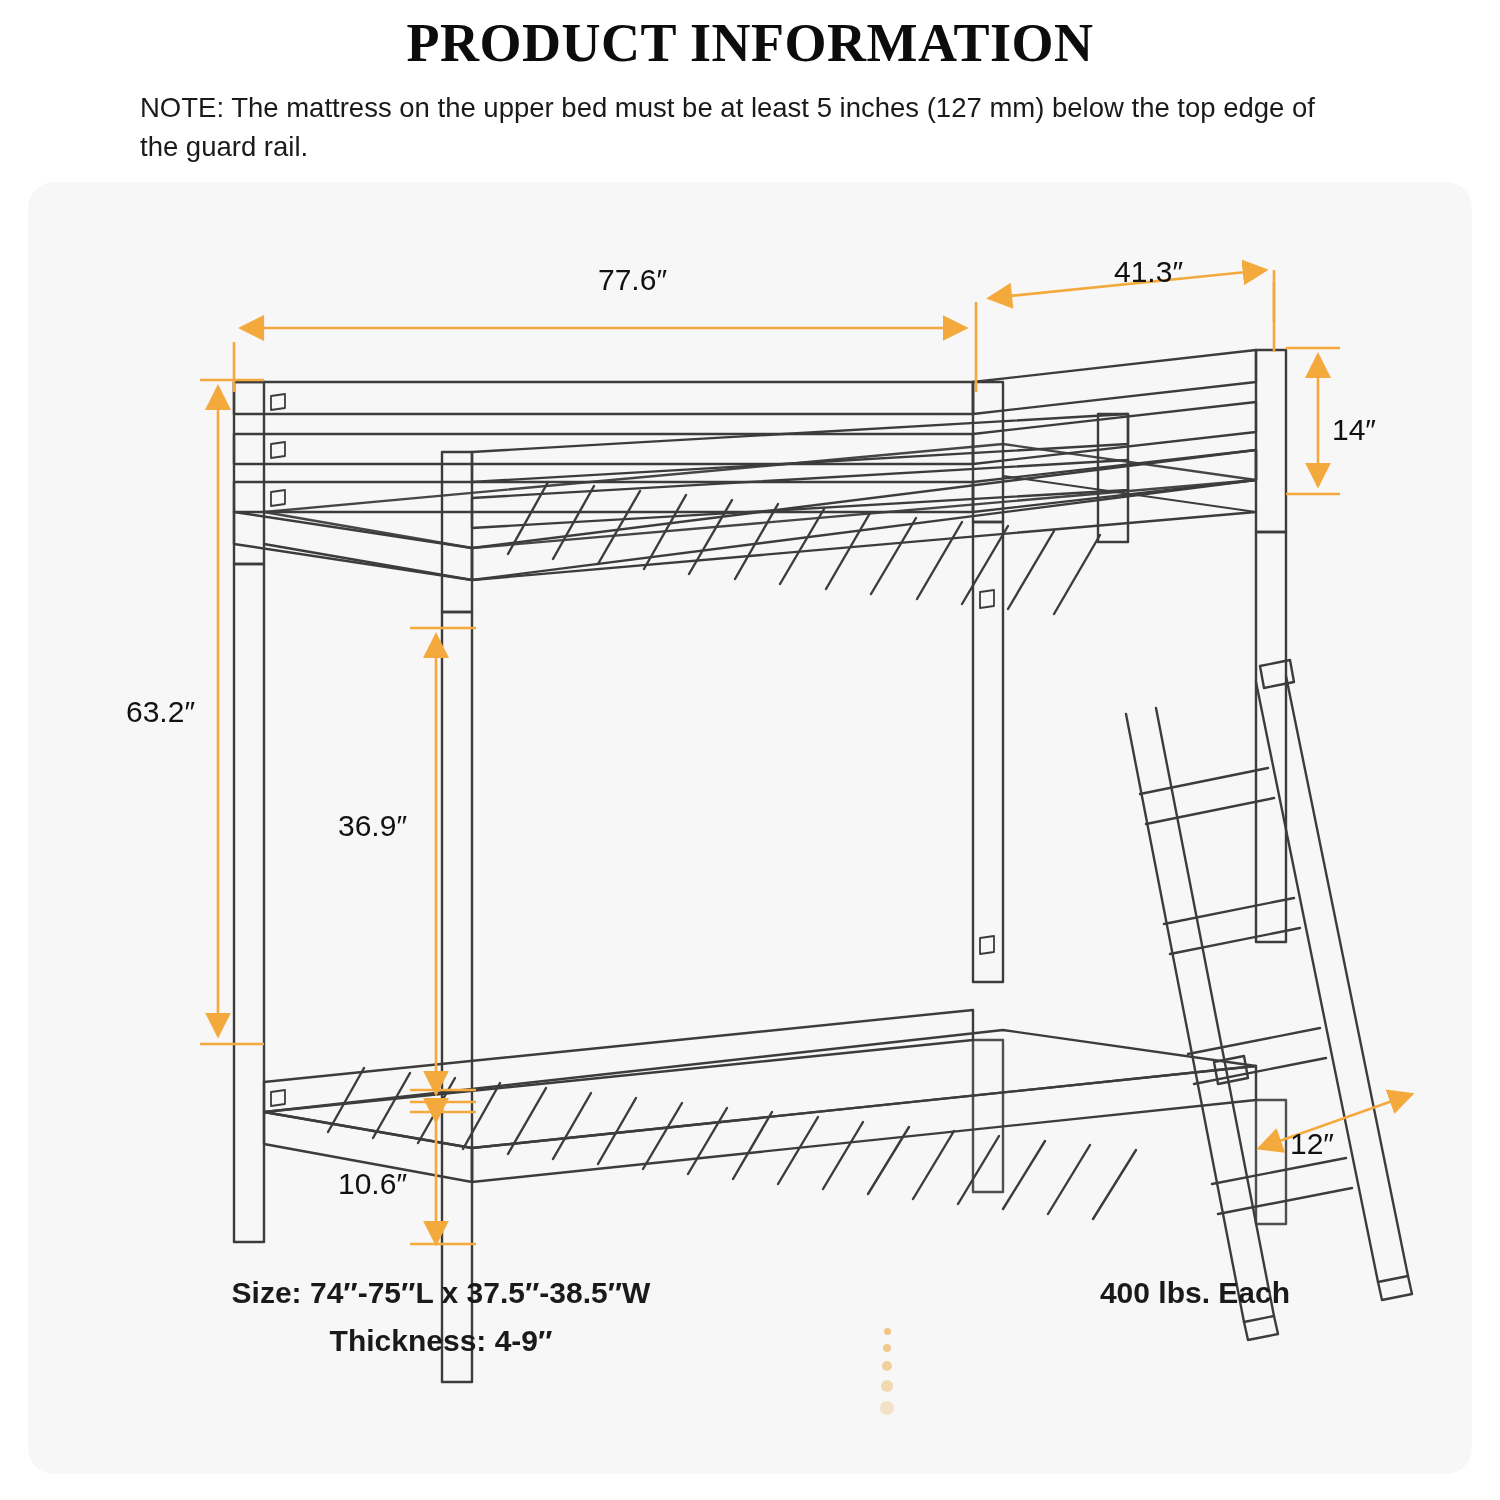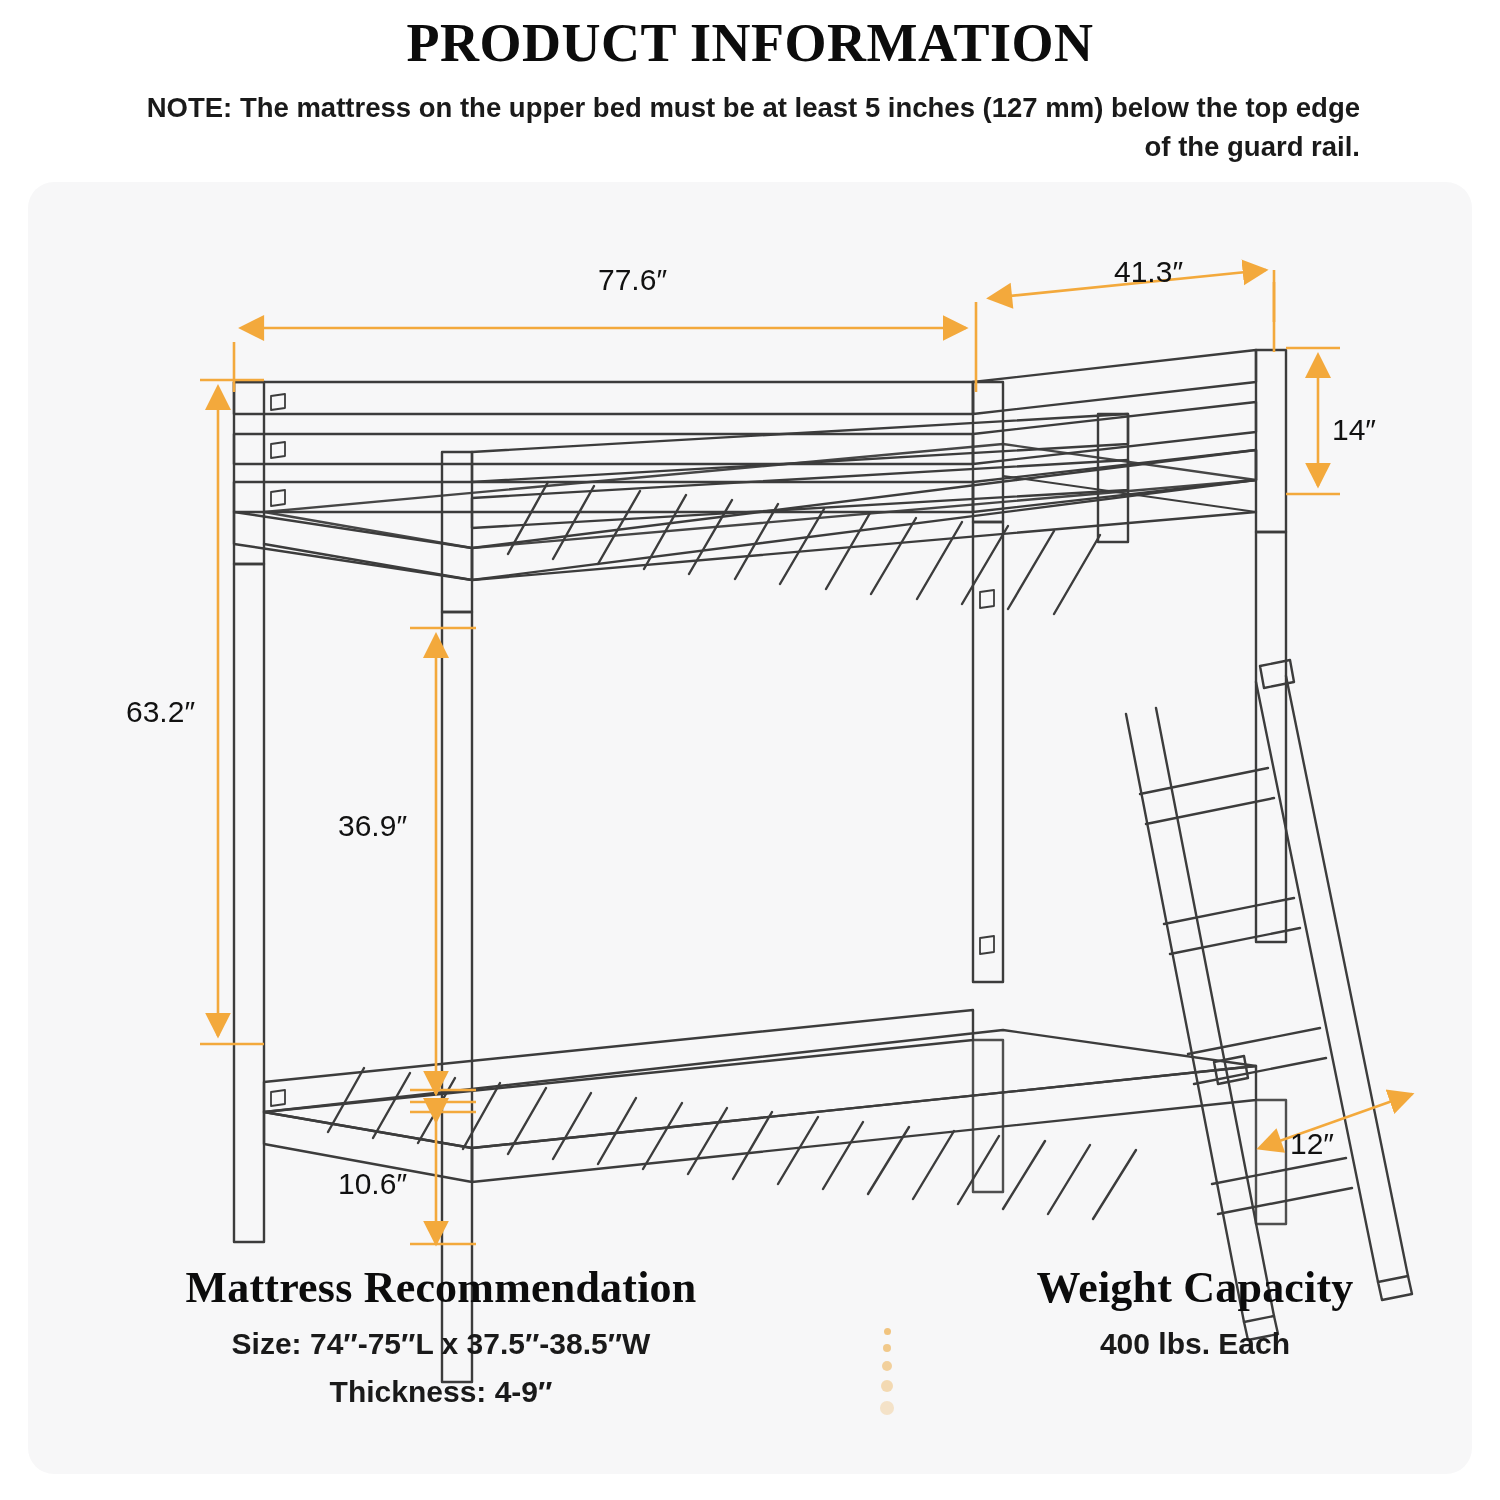--- a/index.html
+++ b/index.html
@@ -31,25 +31,24 @@
     font-weight: bold;
     font-size: 54px;
     letter-spacing: 0.5px;
     color: #0c0c0c;
   }
   .note {
     position: absolute;
     top: 88px;
     left: 140px;
     width: 1220px;
-    text-align: right;
+    text-align: left;
     font-size: 27.5px;
     line-height: 1.42;
     color: #1a1a1a;
-    font-weight: bold;
   }
   .panel {
     position: absolute;
     left: 28px;
     top: 182px;
     width: 1444px;
     height: 1292px;
     background: #f7f7f8;
     border-radius: 26px;
   }
@@ -284,27 +283,25 @@
         <text class="dim-text" x="1304" y="258">14″</text>
         <text class="dim-text" x="98" y="540">63.2″</text>
         <text class="dim-text" x="310" y="654">36.9″</text>
         <text class="dim-text" x="310" y="1012">10.6″</text>
         <text class="dim-text" x="1262" y="972">12″</text>
       </g>
     </svg>
   </div>
 
   <div class="footer-left">
-    <div class="foot-head">Mattress Recommendation</div>
     <div class="foot-line">Size: 74″-75″L x 37.5″-38.5″W</div>
     <div class="foot-line">Thickness: 4-9″</div>
   </div>
 
   <div class="footer-right">
-    <div class="foot-head">Weight Capacity</div>
     <div class="foot-line">400 lbs. Each</div>
   </div>
 
   <div class="dots">
     <i class="d1"></i>
     <i class="d2"></i>
     <i class="d3"></i>
     <i class="d4"></i>
     <i class="d5"></i>
   </div>

